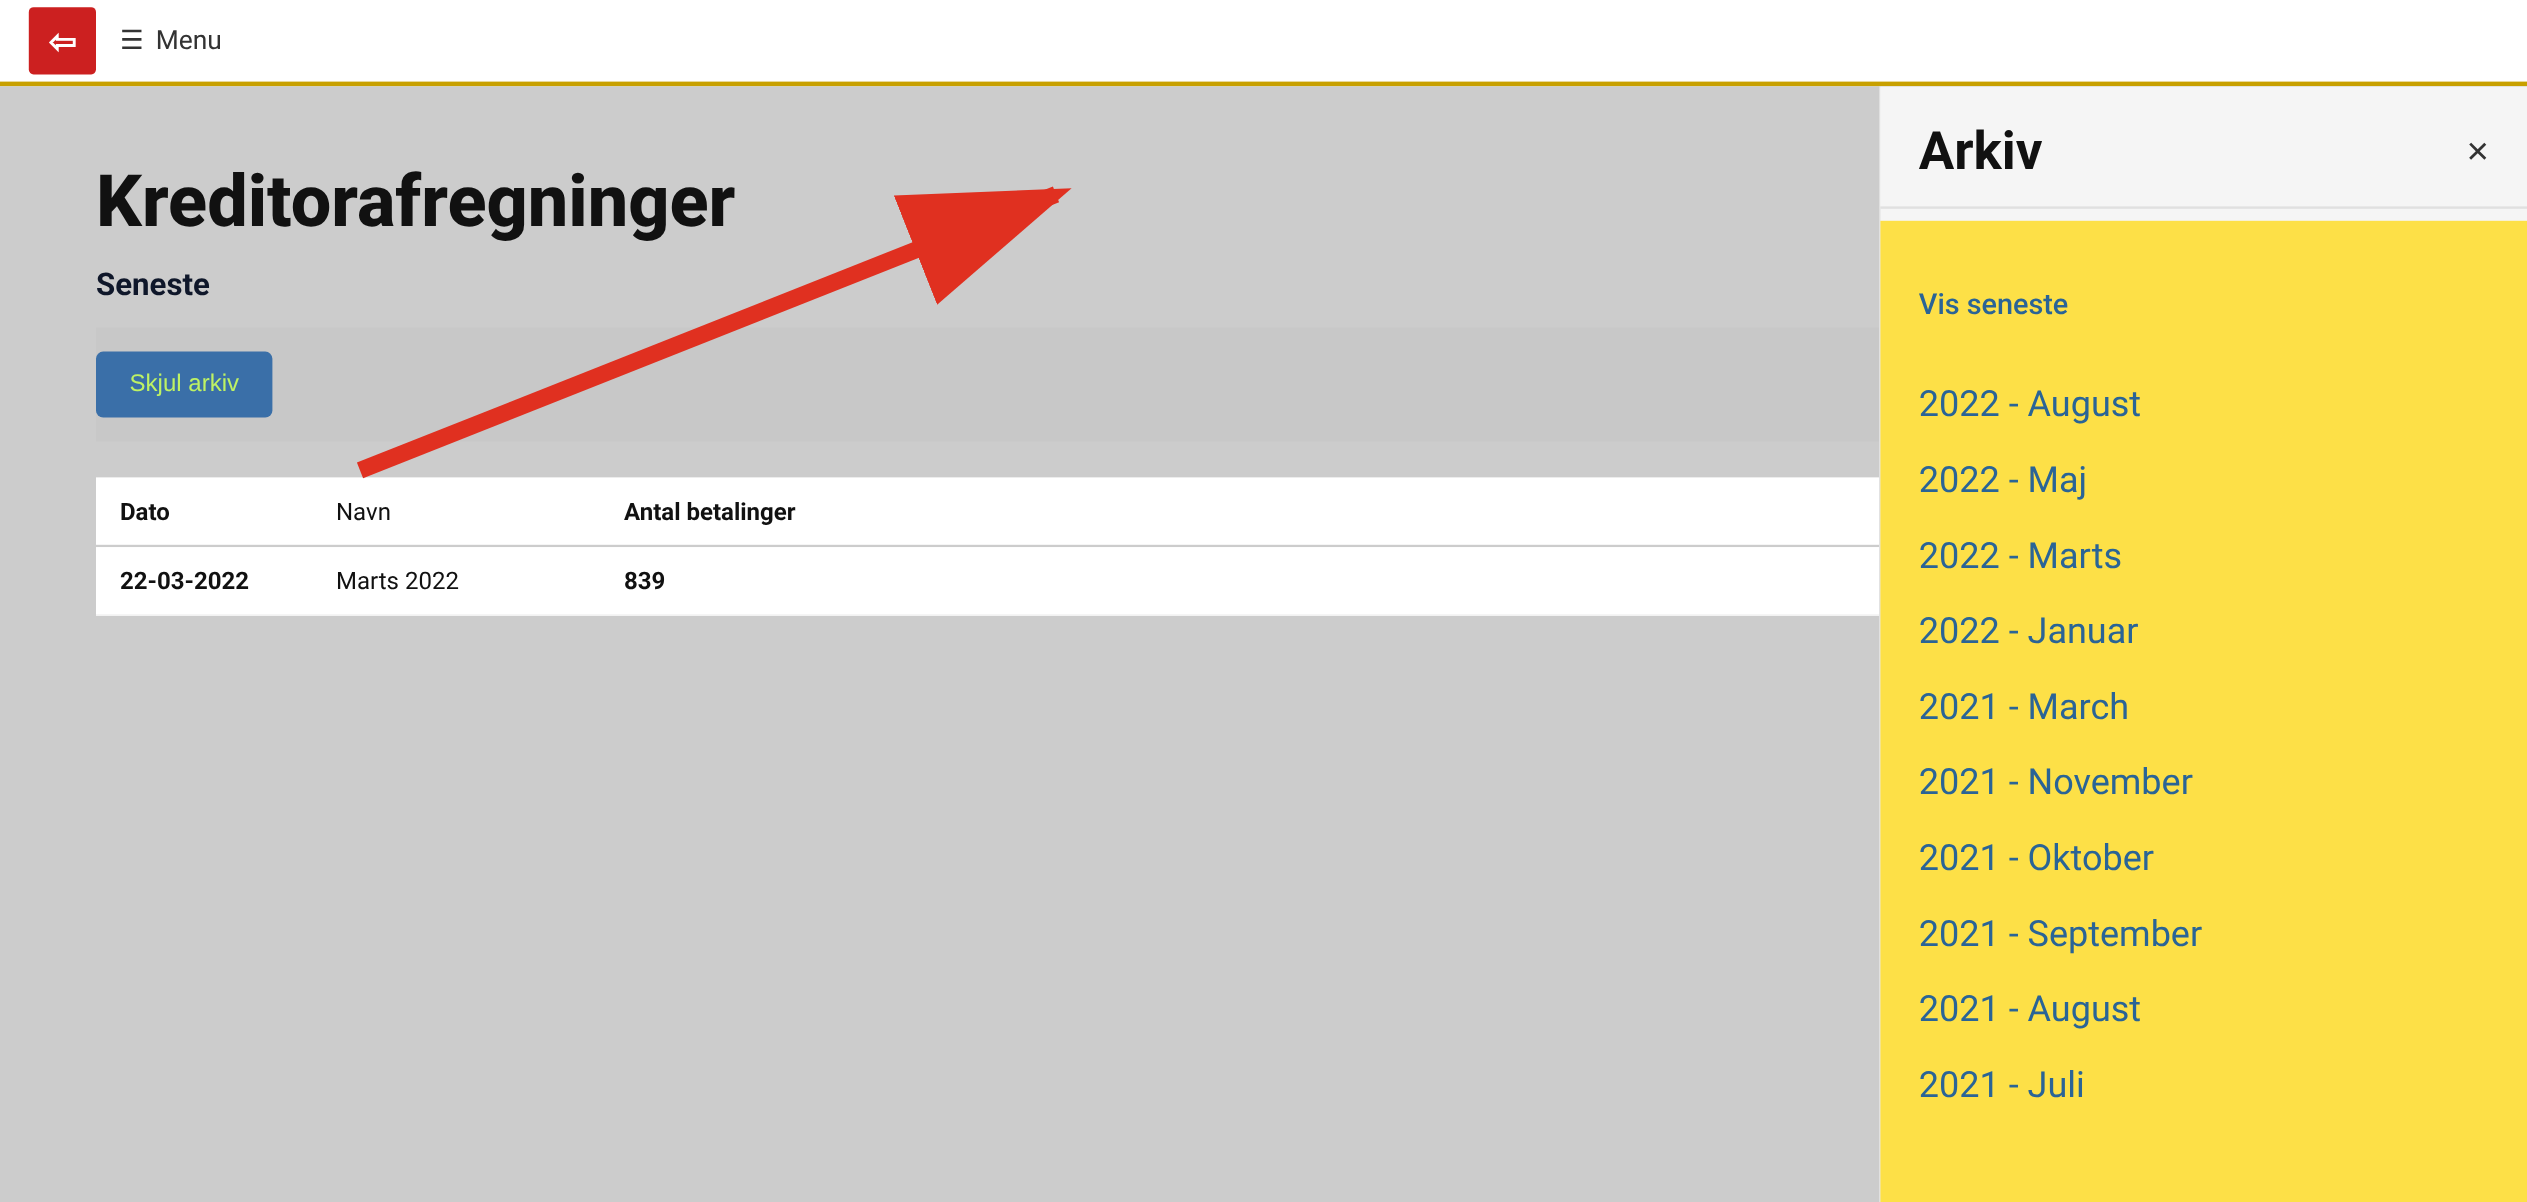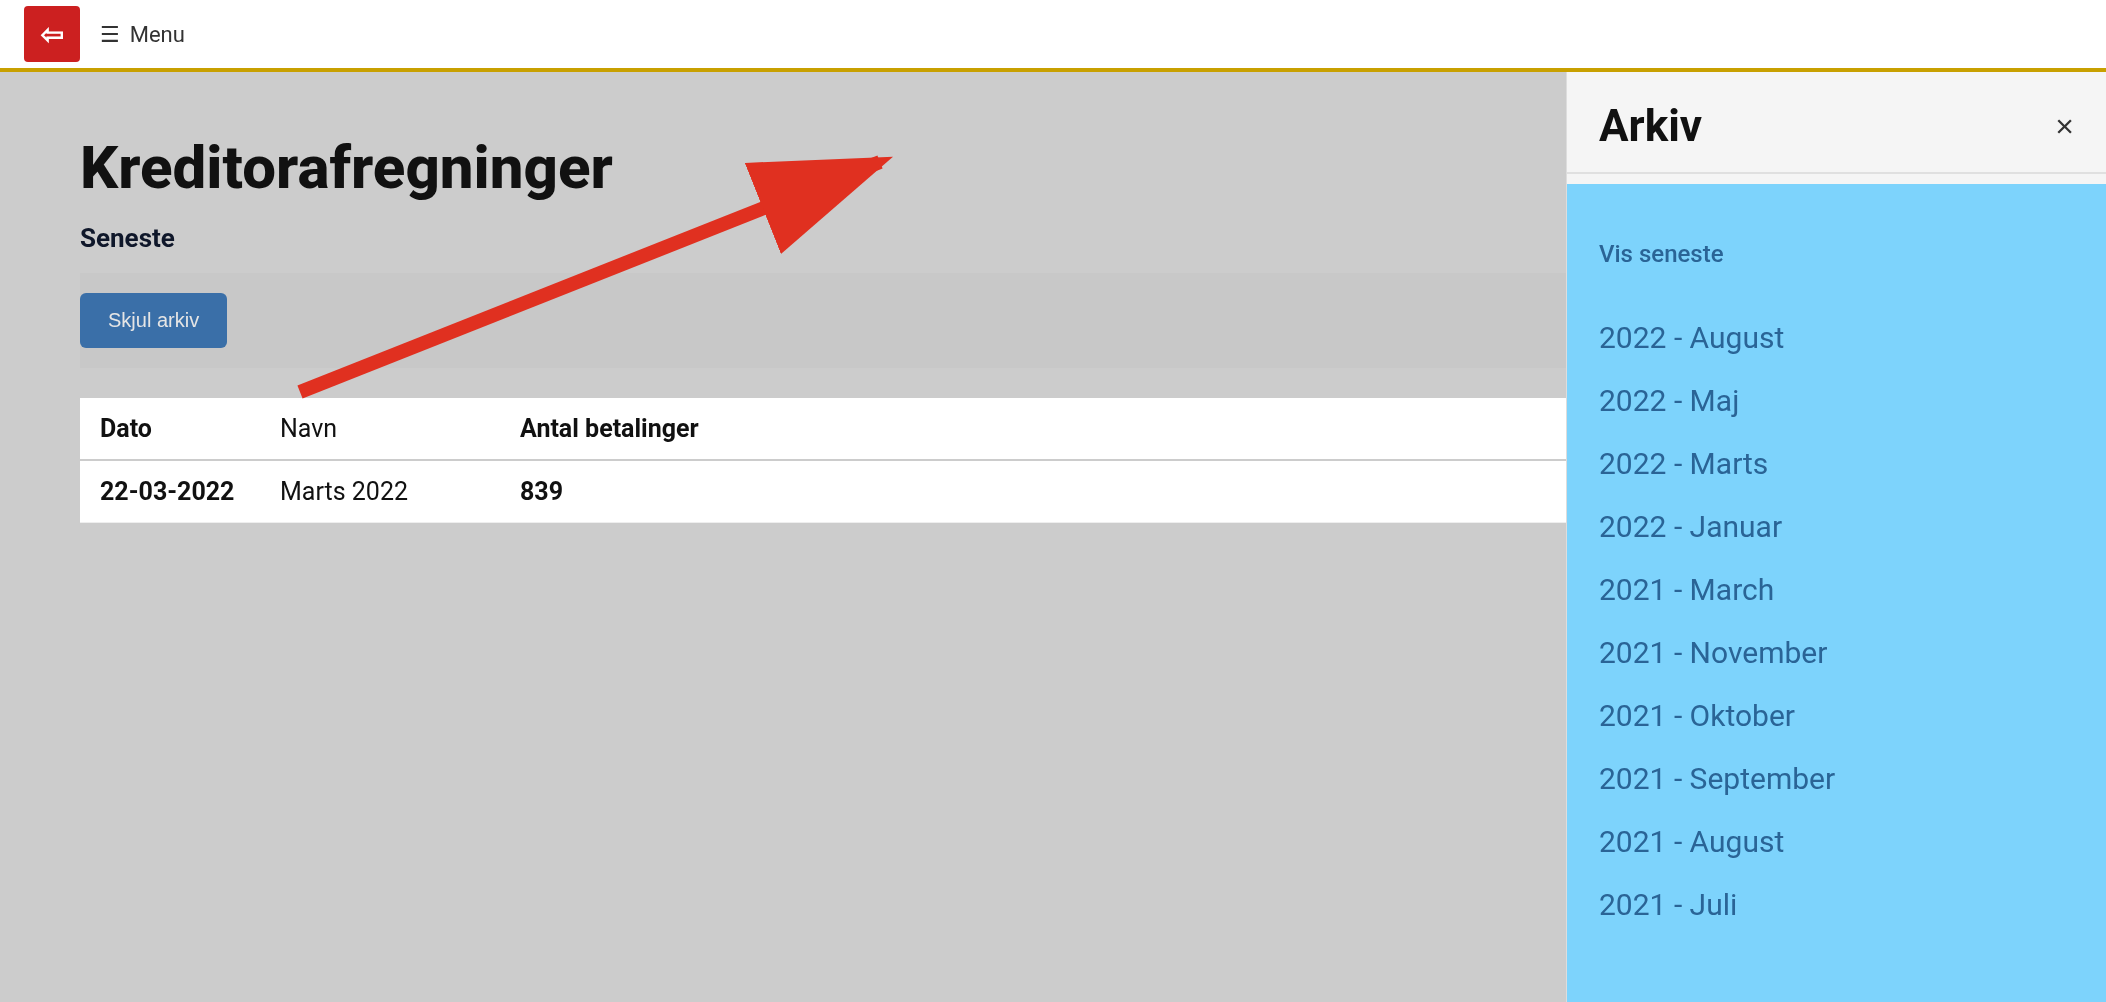--- a/index.html
+++ b/index.html
@@ -84,21 +84,21 @@
     .action-row {
       display: flex;
       align-items: center;
       gap: 40px;
       margin-bottom: 30px;
       background: #c8c8c8;
       padding: 20px 0;
     }
     .btn-hide-archive {
       background: #3a6fa8;
-      color: #e5e5e5;
+      color: #bef264;
       border: none;
       padding: 16px 28px;
       font-size: 20px;
       border-radius: 6px;
       cursor: pointer;
     }
     .kreditor-row {
       display: flex;
       align-items: center;
       gap: 16px;
@@ -131,21 +131,21 @@
     }
     .col-dato { width: 200px; padding-left: 20px; font-size: 20px; font-weight: 700; }
     .col-navn { width: 240px; font-size: 20px; font-weight: 400; }
     .col-antal { flex: 1; font-size: 20px; font-weight: 700; }
     .table-data-row {
       display: flex;
       padding: 16px 0;
       border-bottom: 1px solid #eee;
       background: white;
     }
-    .cell { font-size: 25px; color: #111; }
+    .cell { font-size: 20px; color: #111; }
 
     
     .arrow-annotation {
       position: absolute;
       top: 60px;
       left: 120px;
       width: 800px;
       height: 320px;
       pointer-events: none;
     }
@@ -184,21 +184,21 @@
     }
     .panel-divider {
       height: 2px;
       background: #e0e0e0;
       margin: 0 0 10px 0;
     }
     .panel-body {
       flex: 1;
       overflow-y: auto;
       padding: 10px 32px 20px 32px;
-      background: #7dd3fc;
+      background: #fde047;
     }
     .archive-link {
       display: block;
       font-size: 30px;
       color: #2a6496;
       text-decoration: none;
       padding: 14px 0;
       cursor: pointer;
     }
     .vis-seneste {

